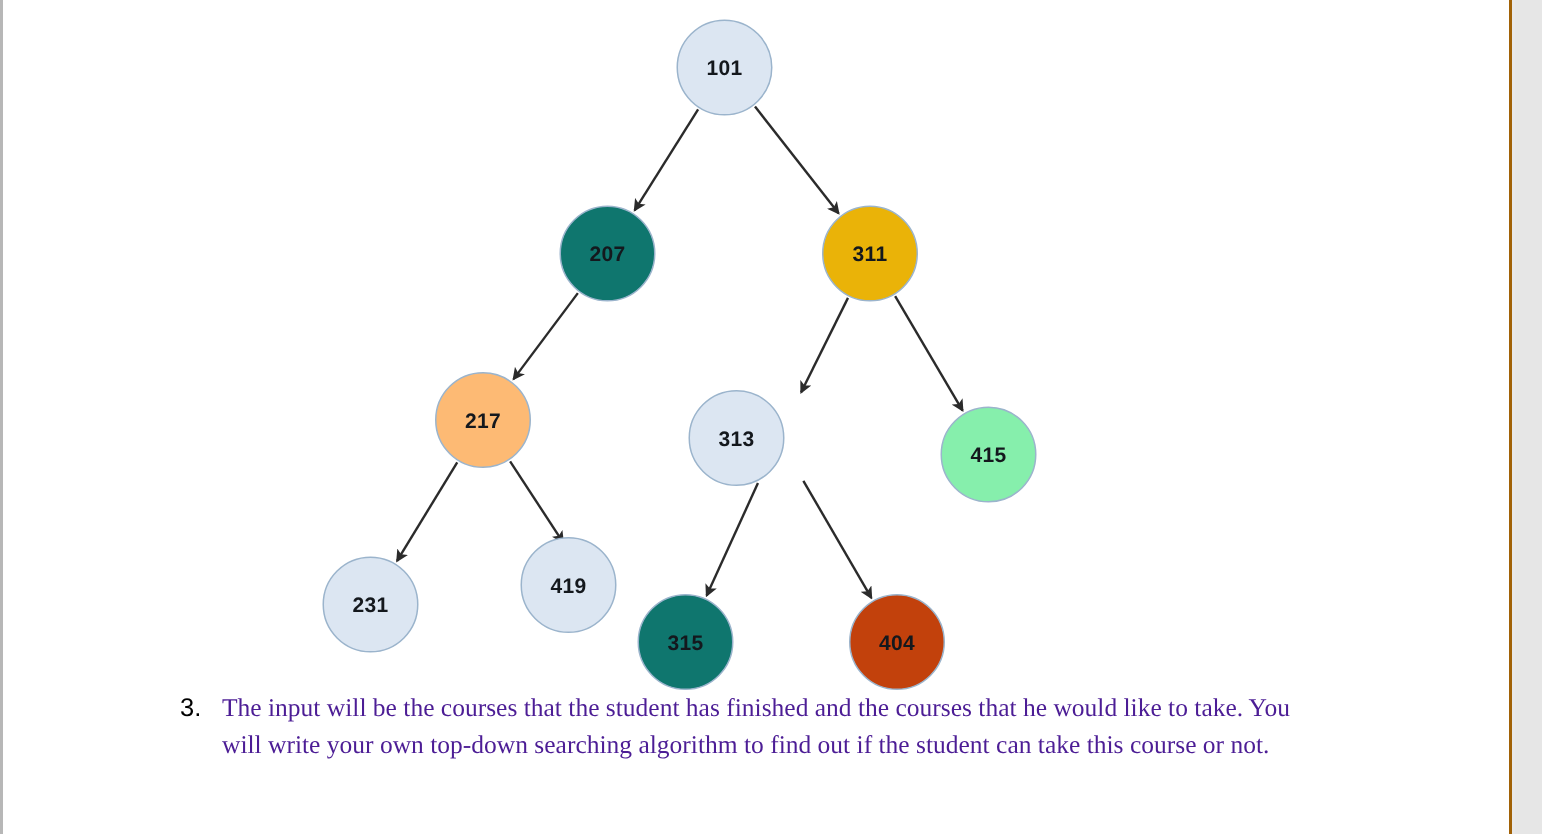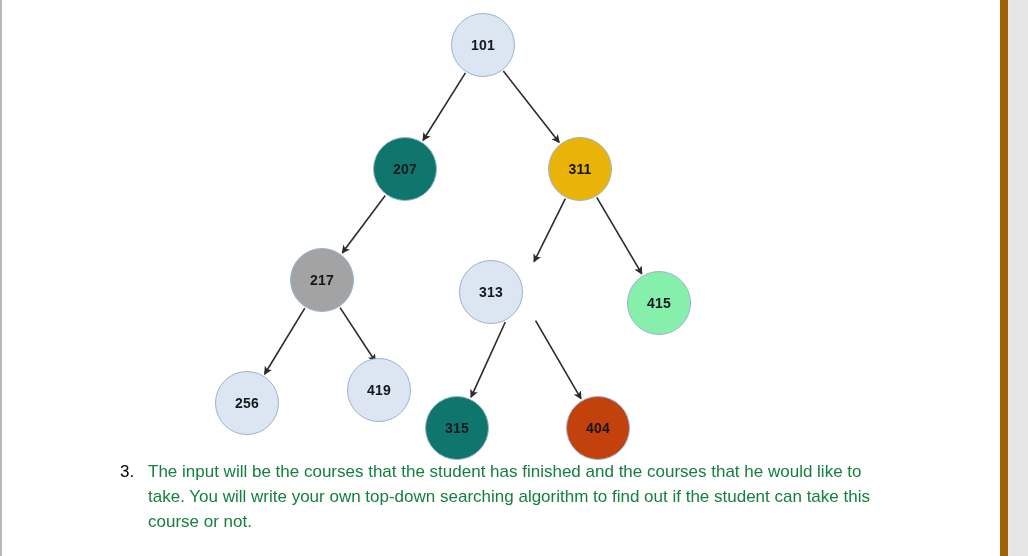--- a/index.html
+++ b/index.html
@@ -20,21 +20,21 @@
   }
   
   #page {
     position: absolute;
     left: 0;
     top: 0;
     width: 1008px;
     height: 556px;
     background: #ffffff;
     border-left: 2px solid #b7b7b7;
-    border-right: 8px solid #a16207;
+    border-right: 2px solid #a16207;
     box-sizing: border-box;
   }
   #page-gutter {
     position: absolute;
     left: 1010px;
     top: 0;
     width: 18px;
     height: 556px;
     background: #e6e6e6;
   }
@@ -88,22 +88,23 @@
     flex: 0 0 28px;
     font-size: 17px;
     line-height: 25px;
     font-weight: normal;
     color: #000;
   }
   .list-text {
     flex: 1 1 auto;
     font-size: 17px;
     line-height: 25px;
-    color: #15803d;
+    color: #4c1d95;
     text-align: left;
+    font-family: Liberation Serif, serif;
   }
 </style>
 </head>
 <body>
 
 <div id="app">
 
   <div id="page">
 
     <div id="diagram">
@@ -128,31 +129,31 @@
       <div id="nodes-group">
           <div class="tree-node" style="left: 449px; top: 13px; width: 64px; height: 64px; background: rgb(220, 230, 242); border-color: rgb(155, 180, 204);">
             <span>101</span>
           </div>
           <div class="tree-node" style="left: 371px; top: 137px; width: 64px; height: 64px; background: #0f766e; border-color: rgb(155, 180, 204);">
             <span>207</span>
           </div>
           <div class="tree-node" style="left: 546px; top: 137px; width: 64px; height: 64px; background: #eab308; border-color: rgb(155, 180, 204);">
             <span>311</span>
           </div>
-          <div class="tree-node" style="left: 288px; top: 248px; width: 64px; height: 64px; background: #a3a3a3; border-color: rgb(155, 180, 204);">
+          <div class="tree-node" style="left: 288px; top: 248px; width: 64px; height: 64px; background: #fdba74; border-color: rgb(155, 180, 204);">
             <span>217</span>
           </div>
           <div class="tree-node" style="left: 457px; top: 260px; width: 64px; height: 64px; background: rgb(220, 230, 242); border-color: rgb(155, 180, 204);">
             <span>313</span>
           </div>
           <div class="tree-node" style="left: 625px; top: 271px; width: 64px; height: 64px; background: #86efac; border-color: rgb(155, 180, 204);">
             <span>415</span>
           </div>
           <div class="tree-node" style="left: 213px; top: 371px; width: 64px; height: 64px; background: rgb(220, 230, 242); border-color: rgb(155, 180, 204);">
-            <span>256</span>
+            <span>231</span>
           </div>
           <div class="tree-node" style="left: 345px; top: 358px; width: 64px; height: 64px; background: rgb(220, 230, 242); border-color: rgb(155, 180, 204);">
             <span>419</span>
           </div>
           <div class="tree-node" style="left: 423px; top: 396px; width: 64px; height: 64px; background: #0f766e; border-color: rgb(155, 180, 204);">
             <span>315</span>
           </div>
           <div class="tree-node" style="left: 564px; top: 396px; width: 64px; height: 64px; background: #c2410c; border-color: rgb(155, 180, 204);">
             <span>404</span>
           </div>

